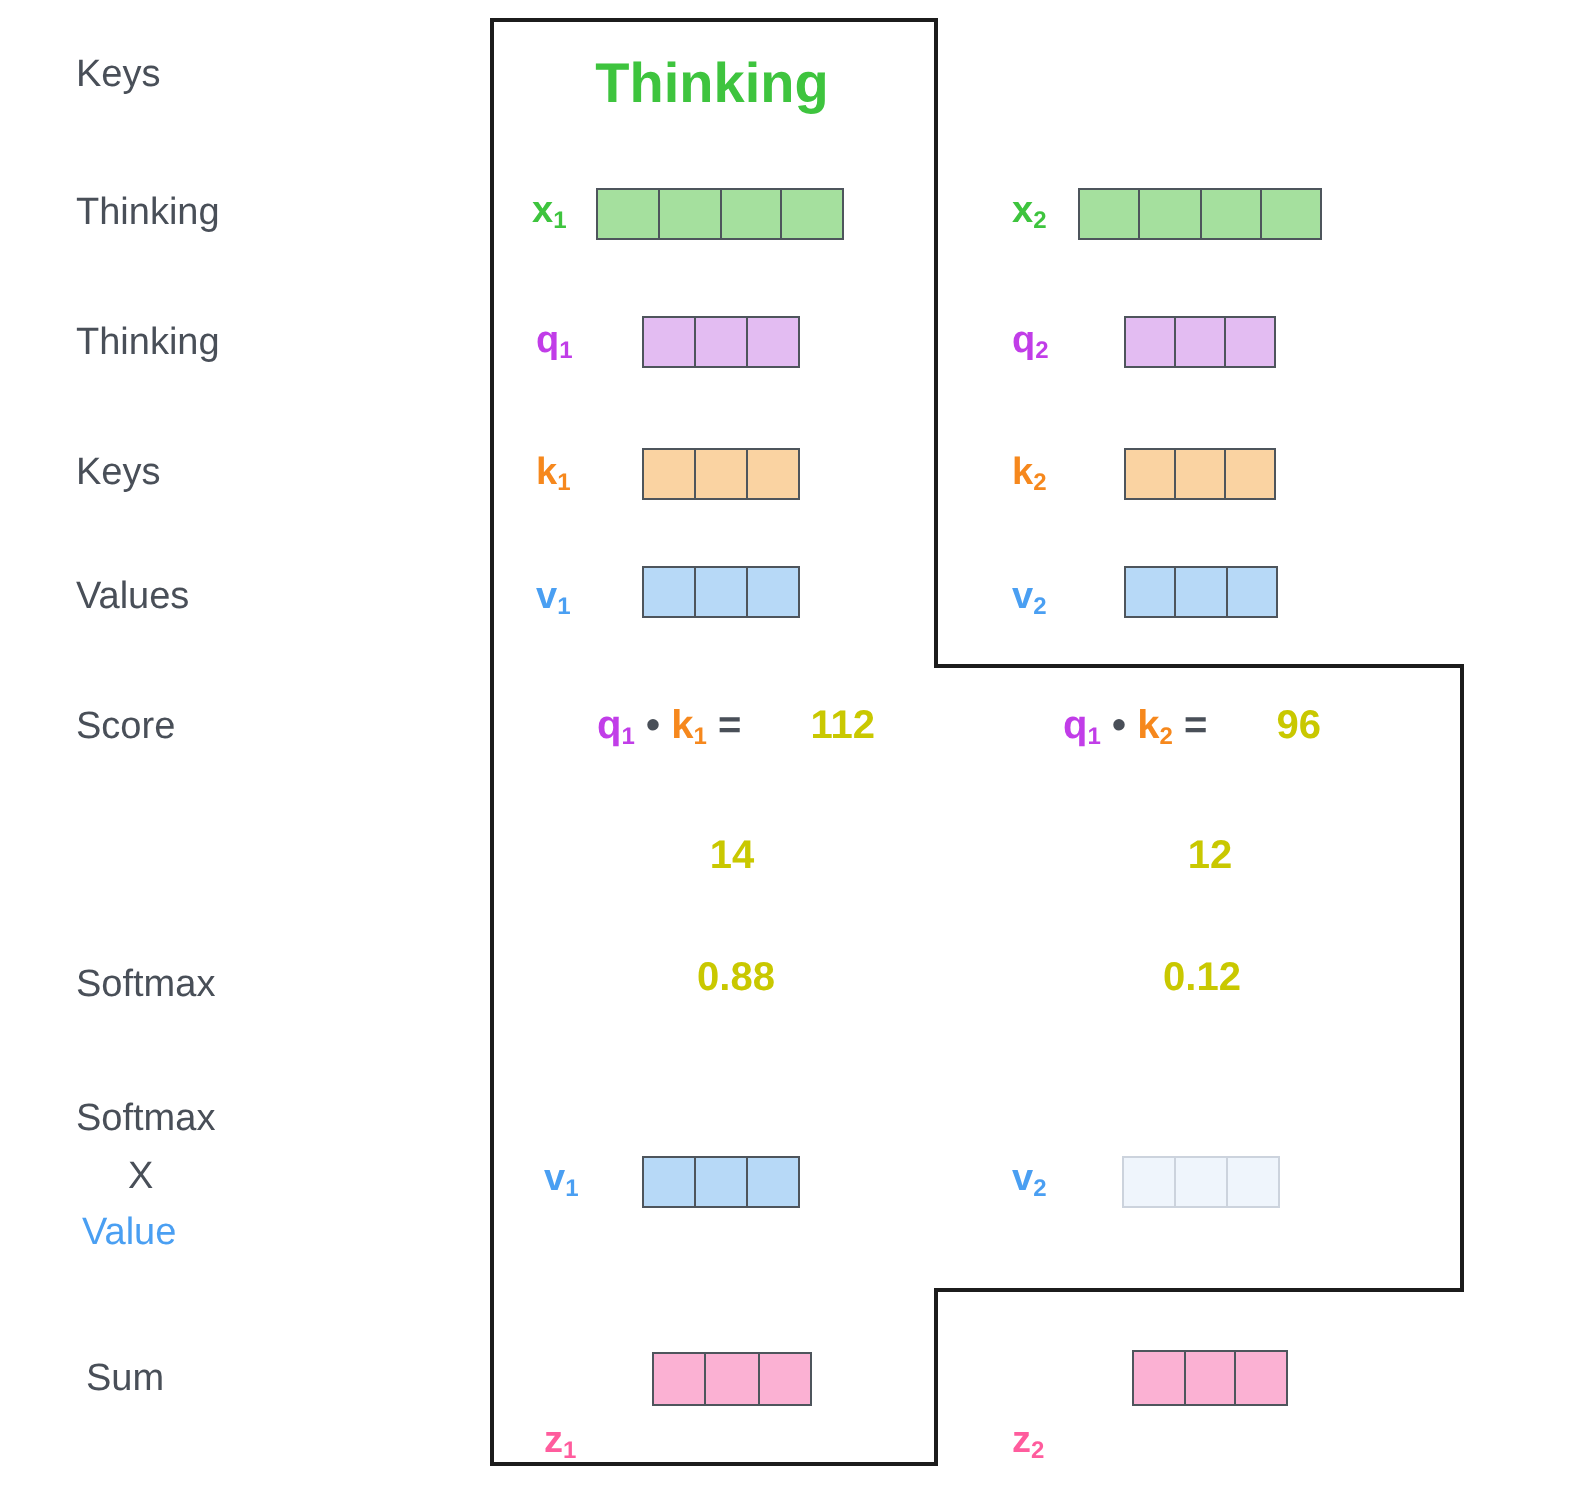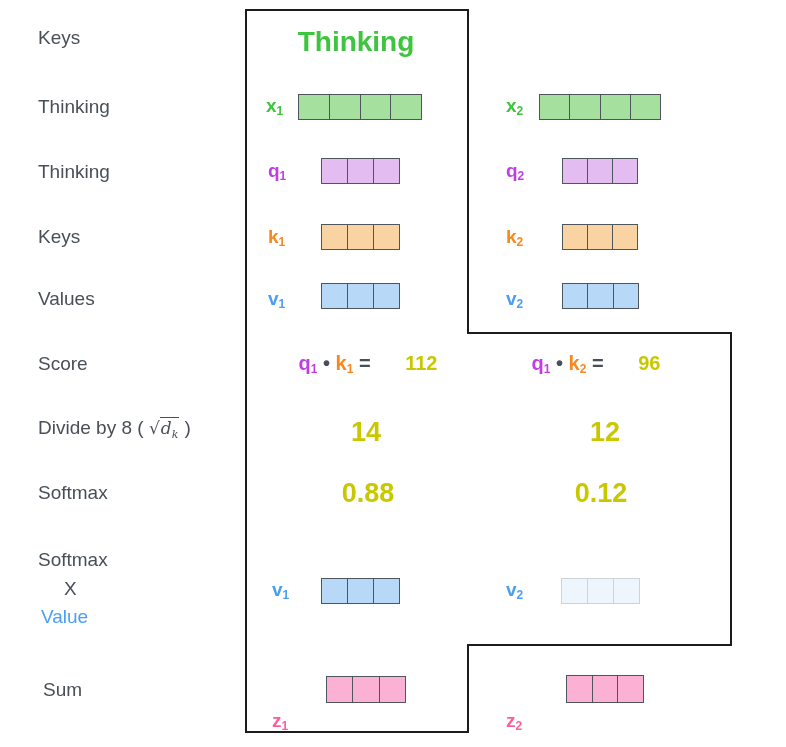--- a/index.html
+++ b/index.html
@@ -75,21 +75,21 @@
     text-align: center;
     font-size: 20px;
     font-weight: bold;
     white-space: nowrap;
   }
   .score-line .dark { color: var(--label-text); }
   .yellow-num {
     position: absolute;
     width: 80px;
     text-align: center;
-    font-size: 27px;
+    font-size: 20px;
     font-weight: bold;
     color: var(--yellow-text);
   }
   .score-line .result { color: var(--yellow-text); margin-left: 29px; }
 </style>
 </head>
 <body>
 
 <div class="canvas">
 
@@ -99,25 +99,20 @@
 
   <div class="col-header" style="left:271px;top:26px">Thinking</div>
 
   <div class="row-label" style="left:38px;top:27px">Keys</div>
   <div class="row-label" style="left:38px;top:96px">Thinking</div>
   <div class="row-label" style="left:38px;top:161px">Thinking</div>
   <div class="row-label" style="left:38px;top:226px">Keys</div>
   <div class="row-label" style="left:38px;top:288px">Values</div>
   <div class="row-label" style="left:38px;top:353px">Score</div>
 
-  <div class="row-label" style="left:38px;top:417px">
-    <span>Divide by 8 (</span>
-    <span class="math"><span>√</span><span class="radicand"><span>d</span><sub>k</sub></span></span>
-    <span>)</span>
-  </div>
 
   <div class="row-label" style="left:38px;top:482px">Softmax</div>
 
   <div class="row-label" style="left:38px;top:549px">Softmax</div>
   <div class="row-label" style="left:64px;top:578px">X</div>
   <div class="row-label blue-word" style="left:41px;top:606px">Value</div>
 
   <div class="row-label" style="left:43px;top:679px">Sum</div>
 
   <div class="vec-label green-text" style="left:266px;top:95px"><span>x</span><sub>1</sub></div>

